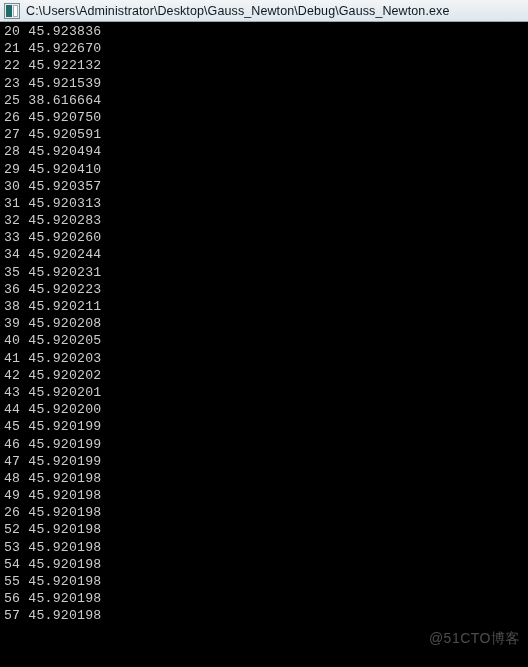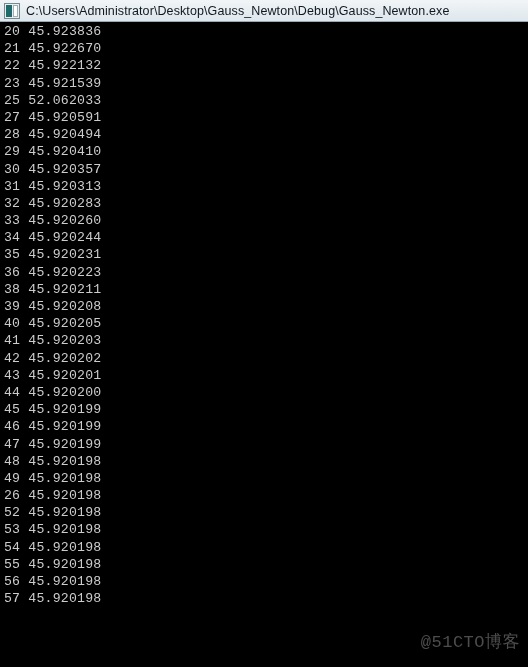--- a/index.html
+++ b/index.html
@@ -84,22 +84,22 @@
     color: #cccccc;
     white-space: pre;
     letter-spacing: 0.2px;
   }
 
   
   #watermark {
     position: absolute;
     right: 8px;
     top: 630px;
-    font-family: Liberation Mono, monospace;
-    font-size: 17px;
+    font-family: Liberation Sans, sans-serif;
+    font-size: 14px;
     color: rgba(190, 190, 190, 0.40);
     letter-spacing: 0.5px;
     pointer-events: none;
     white-space: nowrap;
   }
 </style>
 </head>
 <body>
 
 <div id="app">
@@ -111,21 +111,22 @@
     </div>
     <div id="title-text">C:\Users\Administrator\Desktop\Gauss_Newton\Debug\Gauss_Newton.exe</div>
   </div>
 
   <div id="console">
     <div id="console-lines">
         <div class="line">20 45.923836</div>
         <div class="line">21 45.922670</div>
         <div class="line">22 45.922132</div>
         <div class="line">23 45.921539</div>
-        <div class="line">25 52.062033</div>
+        <div class="line">25 38.616664</div>
+        <div class="line">26 45.920750</div>
         <div class="line">27 45.920591</div>
         <div class="line">28 45.920494</div>
         <div class="line">29 45.920410</div>
         <div class="line">30 45.920357</div>
         <div class="line">31 45.920313</div>
         <div class="line">32 45.920283</div>
         <div class="line">33 45.920260</div>
         <div class="line">34 45.920244</div>
         <div class="line">35 45.920231</div>
         <div class="line">36 45.920223</div>

